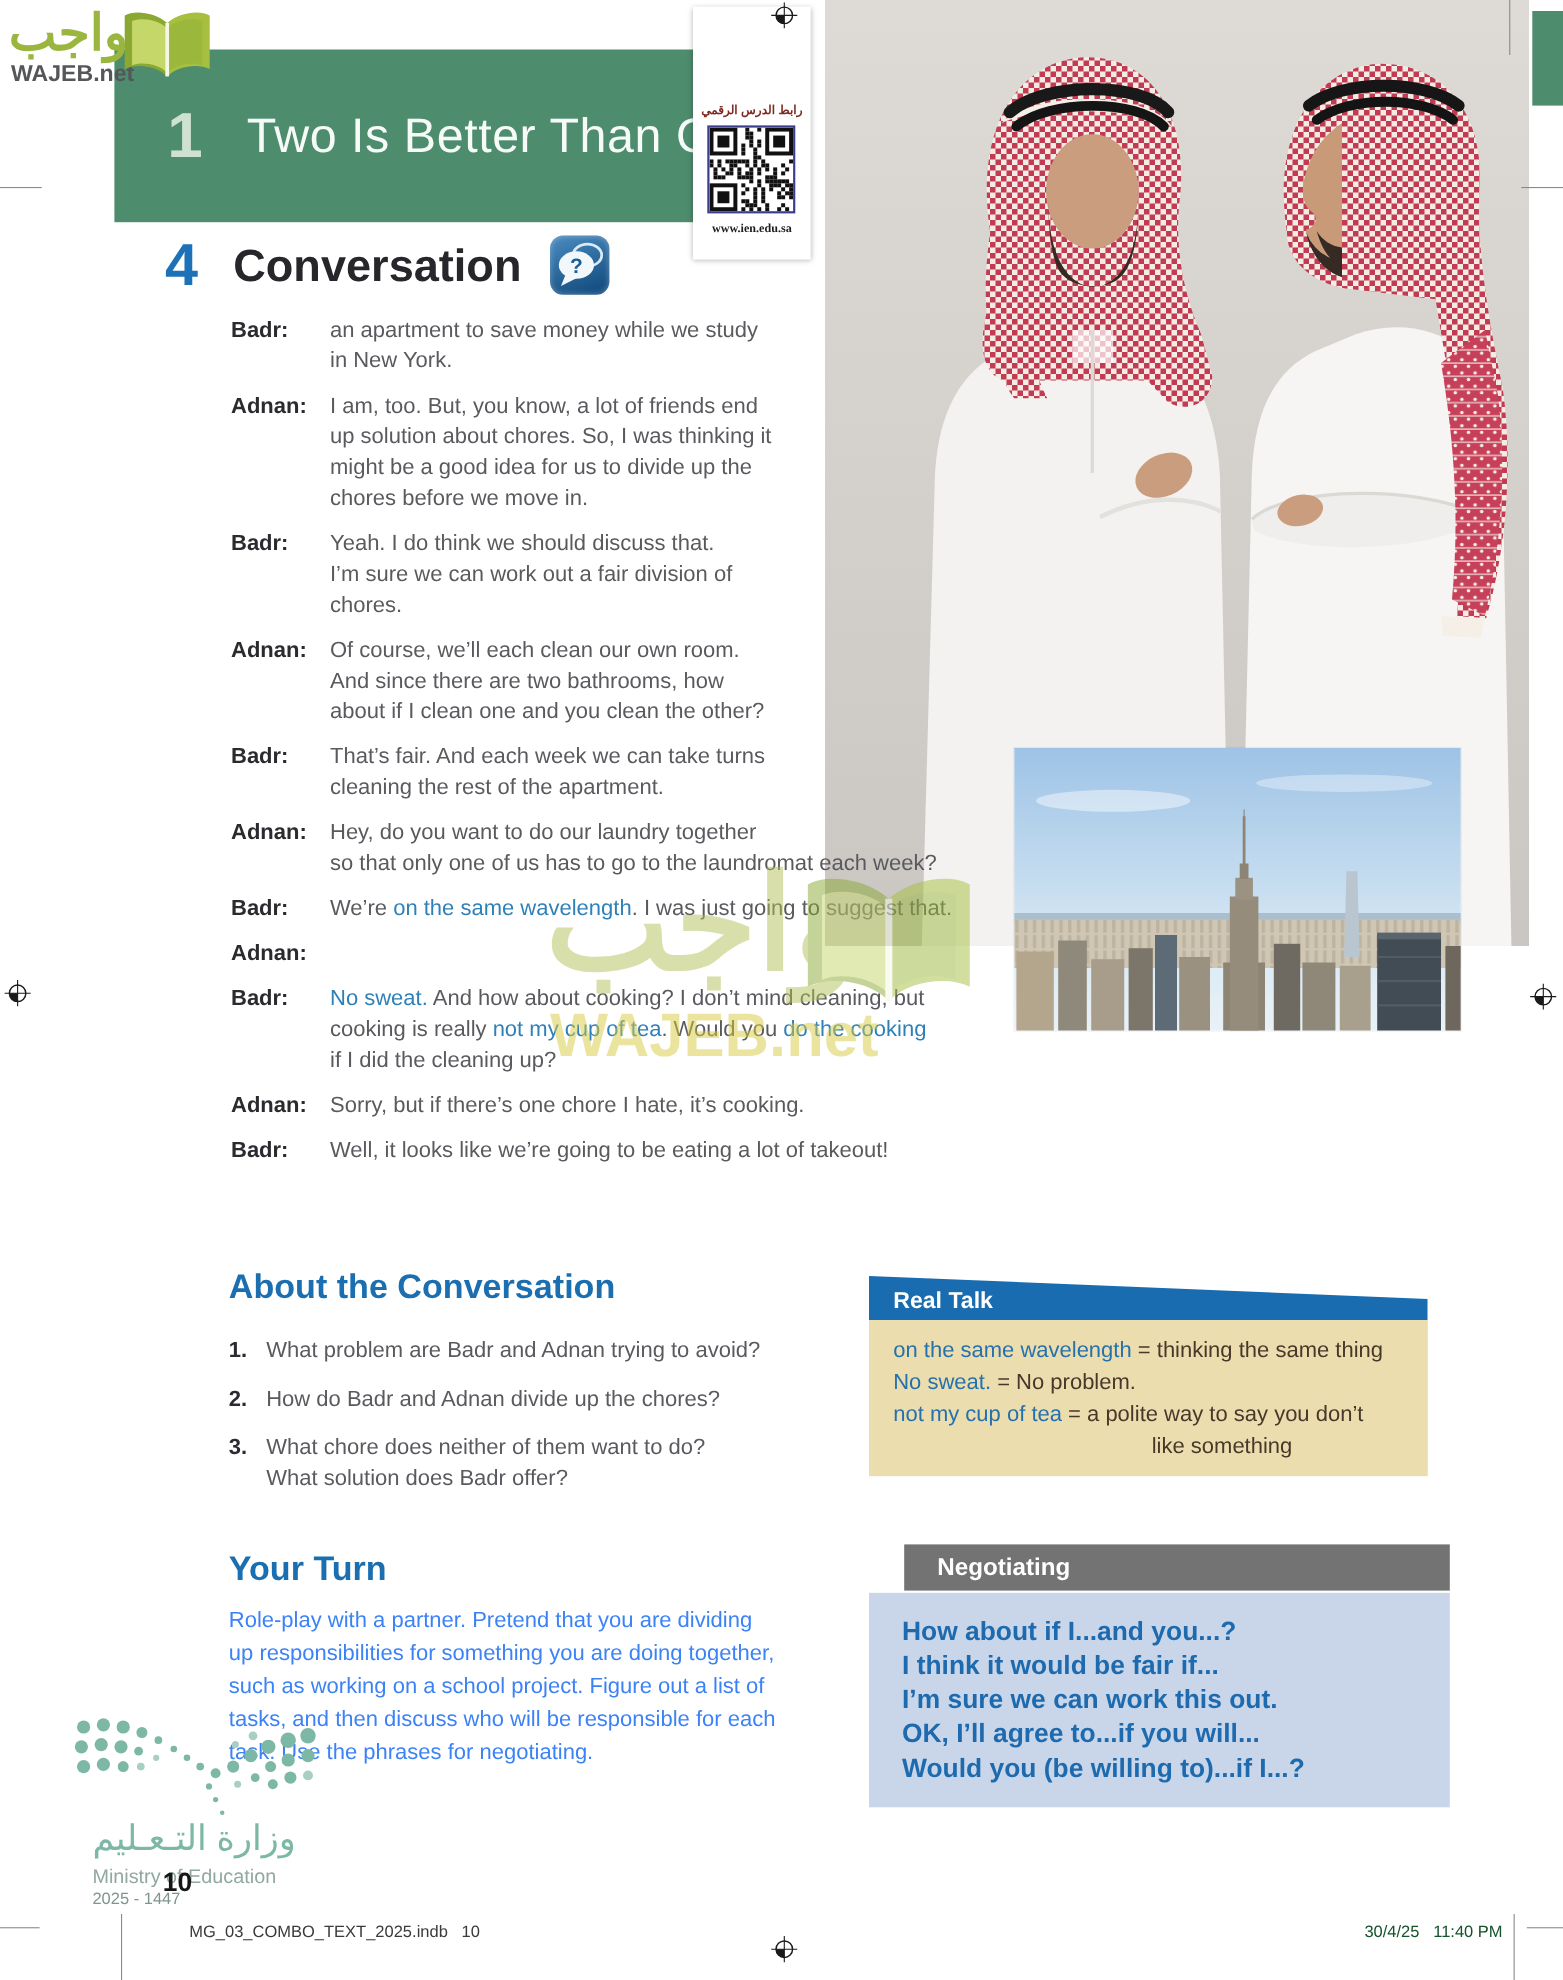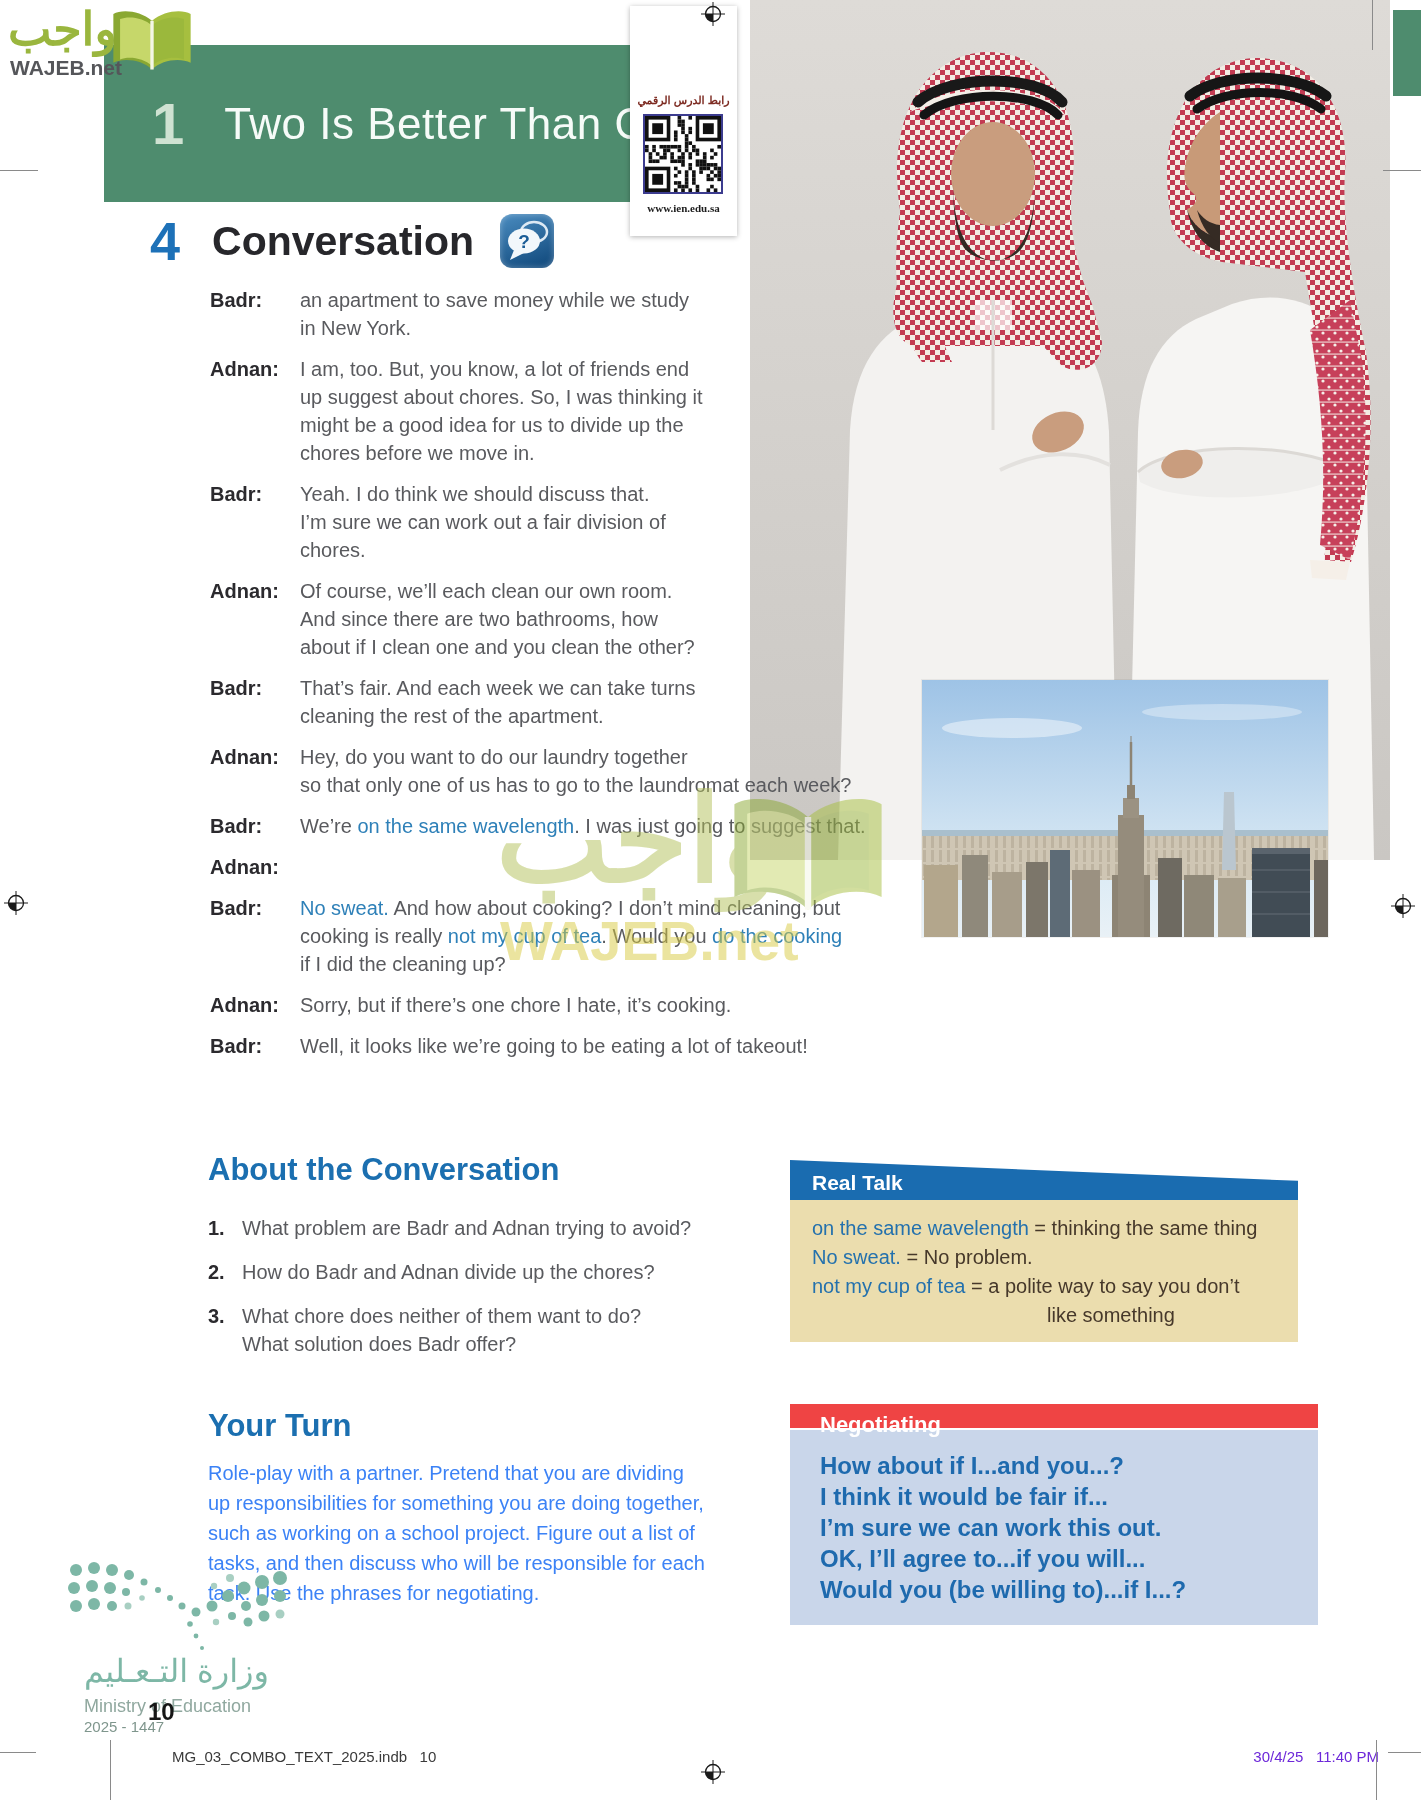--- a/index.html
+++ b/index.html
@@ -66,36 +66,36 @@
                     position:relative;}
   #real-talk-title{position:absolute;left:22px;bottom:5px;font-size:21px;font-weight:bold;color:#ffffff;}
   #real-talk-body{background:#ebddae;padding:14px 16px 12px 22px;}
   .rt-line{font-size:20px;line-height:29px;white-space:nowrap;}
   .rt-term{color:#2471ad;}
   .rt-def{color:#46382a;}
   .rt-extra{padding-left:235px;}
 
   
   #negotiating{left:790px;top:1404px;width:528px;z-index:3;}
-  #neg-header{height:24px;background:#ef4444;line-height:42px;}
+  #neg-header{height:42px;background:#737373;line-height:42px;margin-left:32px;}
   #neg-title{font-size:22px;font-weight:bold;color:#ffffff;margin-left:30px;}
   #neg-body{background:#c9d6ea;padding:20px 20px 20px 30px;margin-top:2px;}
   .neg-line{font-size:24px;font-weight:bold;color:#1e6aae;line-height:31px;white-space:nowrap;}
 
   
   #ministry{left:66px;top:1560px;width:300px;z-index:3;}
   #ministry-ar{position:absolute;left:18px;top:92px;font-size:32px;color:#7db7a6;white-space:nowrap;}
   #ministry-en{position:absolute;left:18px;top:136px;font-size:18px;color:#90a89f;white-space:nowrap;}
   #ministry-years{position:absolute;left:18px;top:158px;font-size:15px;color:#7f968d;white-space:nowrap;}
   #page-number{left:148px;top:1698px;font-size:24px;font-weight:bold;color:#161616;z-index:4;}
 
   
   .preserve{white-space:pre;}
   #print-file{left:172px;top:1748px;font-size:15px;color:#3a3a3a;z-index:3;}
-  #print-date{top:1748px;right:42px;font-size:15px;color:#6d28d9;z-index:3;}
+  #print-date{top:1748px;right:55px;font-size:15px;color:#14532d;z-index:3;}
   .vline{width:1px;background:#8a8a8a;z-index:3;}
   .hline{height:1px;background:#8a8a8a;z-index:3;}
 
   
   #wm-center{left:480px;top:780px;width:420px;height:230px;z-index:6;pointer-events:none;opacity:.5;}
   #wm-center .ar{position:absolute;left:16px;top:-10px;font-size:120px;font-weight:bold;color:#b3c15a;}
   #wm-center .net{position:absolute;left:20px;top:128px;font-size:56px;font-weight:bold;color:#d9cb41;}
   #wm-book-center{position:absolute;left:248px;top:10px;}
 
   .regmark{z-index:4;}
@@ -373,21 +373,21 @@
         <span class="dlg-label">Badr:</span>
         <div class="dlg-text">
           <div class="dlg-line"><span class="seg">an apartment to save money while we study</span></div>
           <div class="dlg-line"><span class="seg">in New York.</span></div>
         </div>
       </div>
       <div class="dlg-row">
         <span class="dlg-label">Adnan:</span>
         <div class="dlg-text">
           <div class="dlg-line"><span class="seg">I am, too. But, you know, a lot of friends end</span></div>
-          <div class="dlg-line"><span class="seg">up suggest about chores. So, I was thinking it</span></div>
+          <div class="dlg-line"><span class="seg">up solution about chores. So, I was thinking it</span></div>
           <div class="dlg-line"><span class="seg">might be a good idea for us to divide up the</span></div>
           <div class="dlg-line"><span class="seg">chores before we move in.</span></div>
         </div>
       </div>
       <div class="dlg-row">
         <span class="dlg-label">Badr:</span>
         <div class="dlg-text">
           <div class="dlg-line"><span class="seg">Yeah. I do think we should discuss that.</span></div>
           <div class="dlg-line"><span class="seg">I’m sure we can work out a fair division of</span></div>
           <div class="dlg-line"><span class="seg">chores.</span></div>

